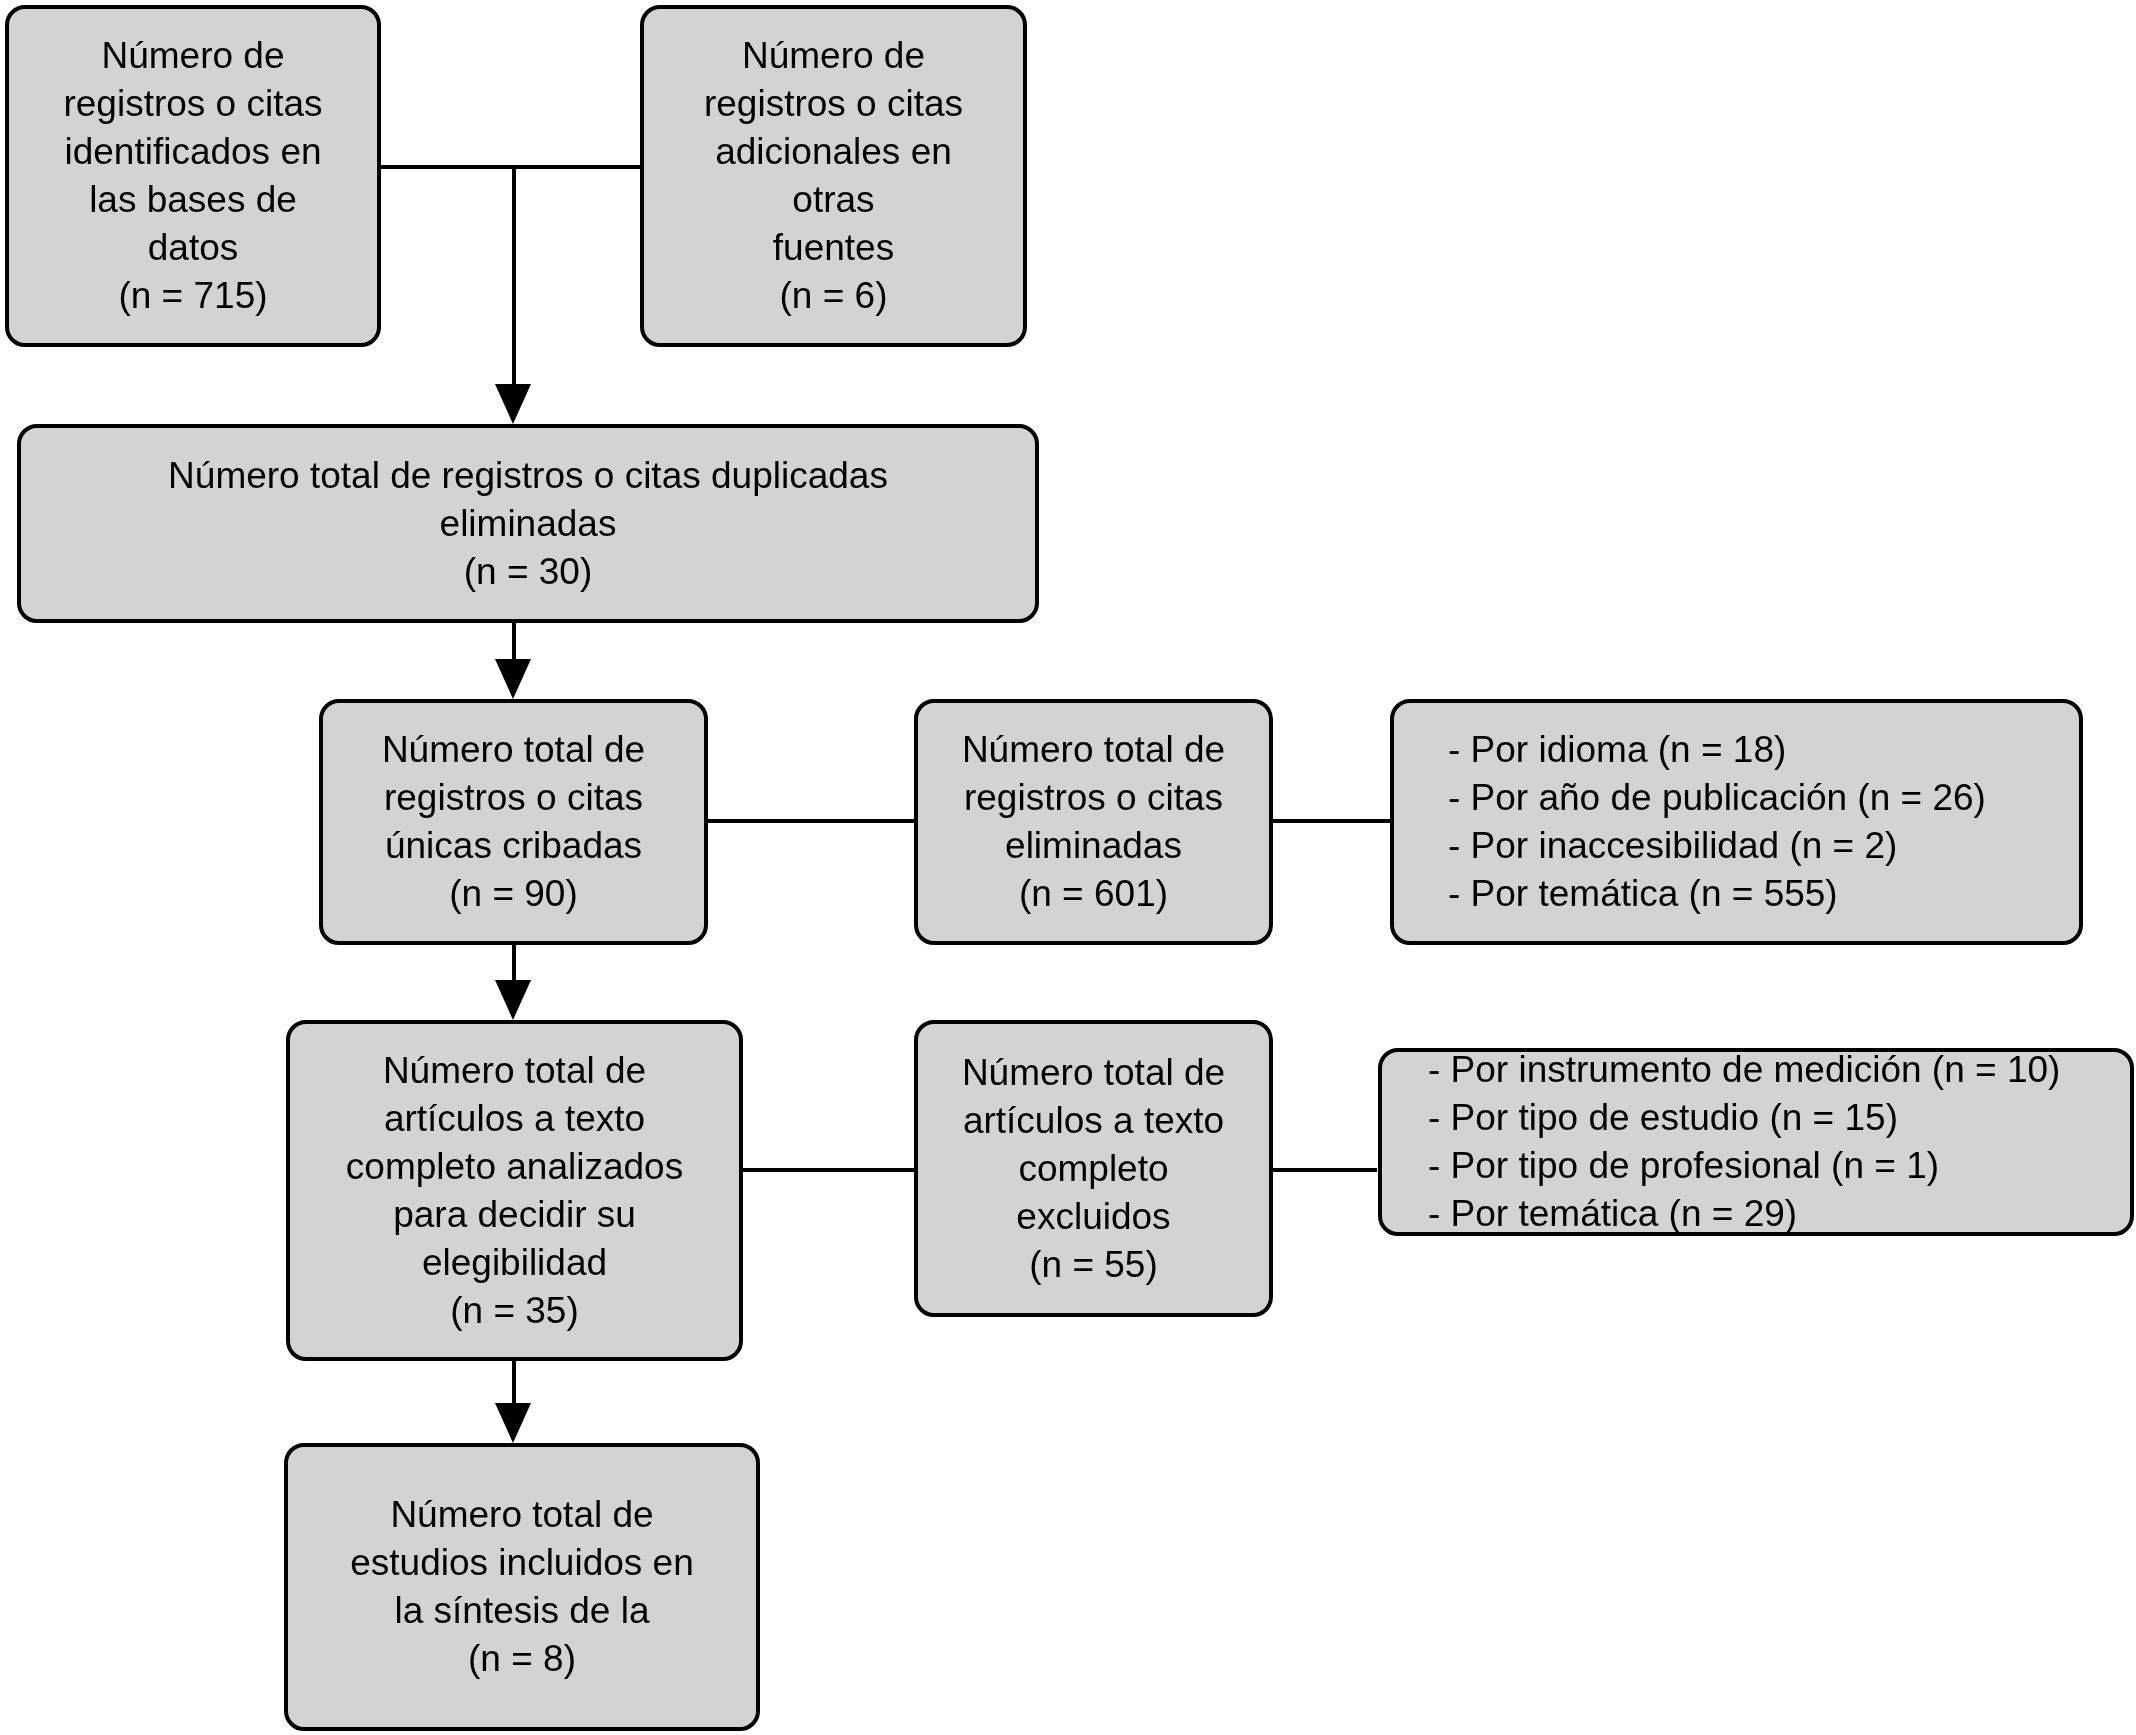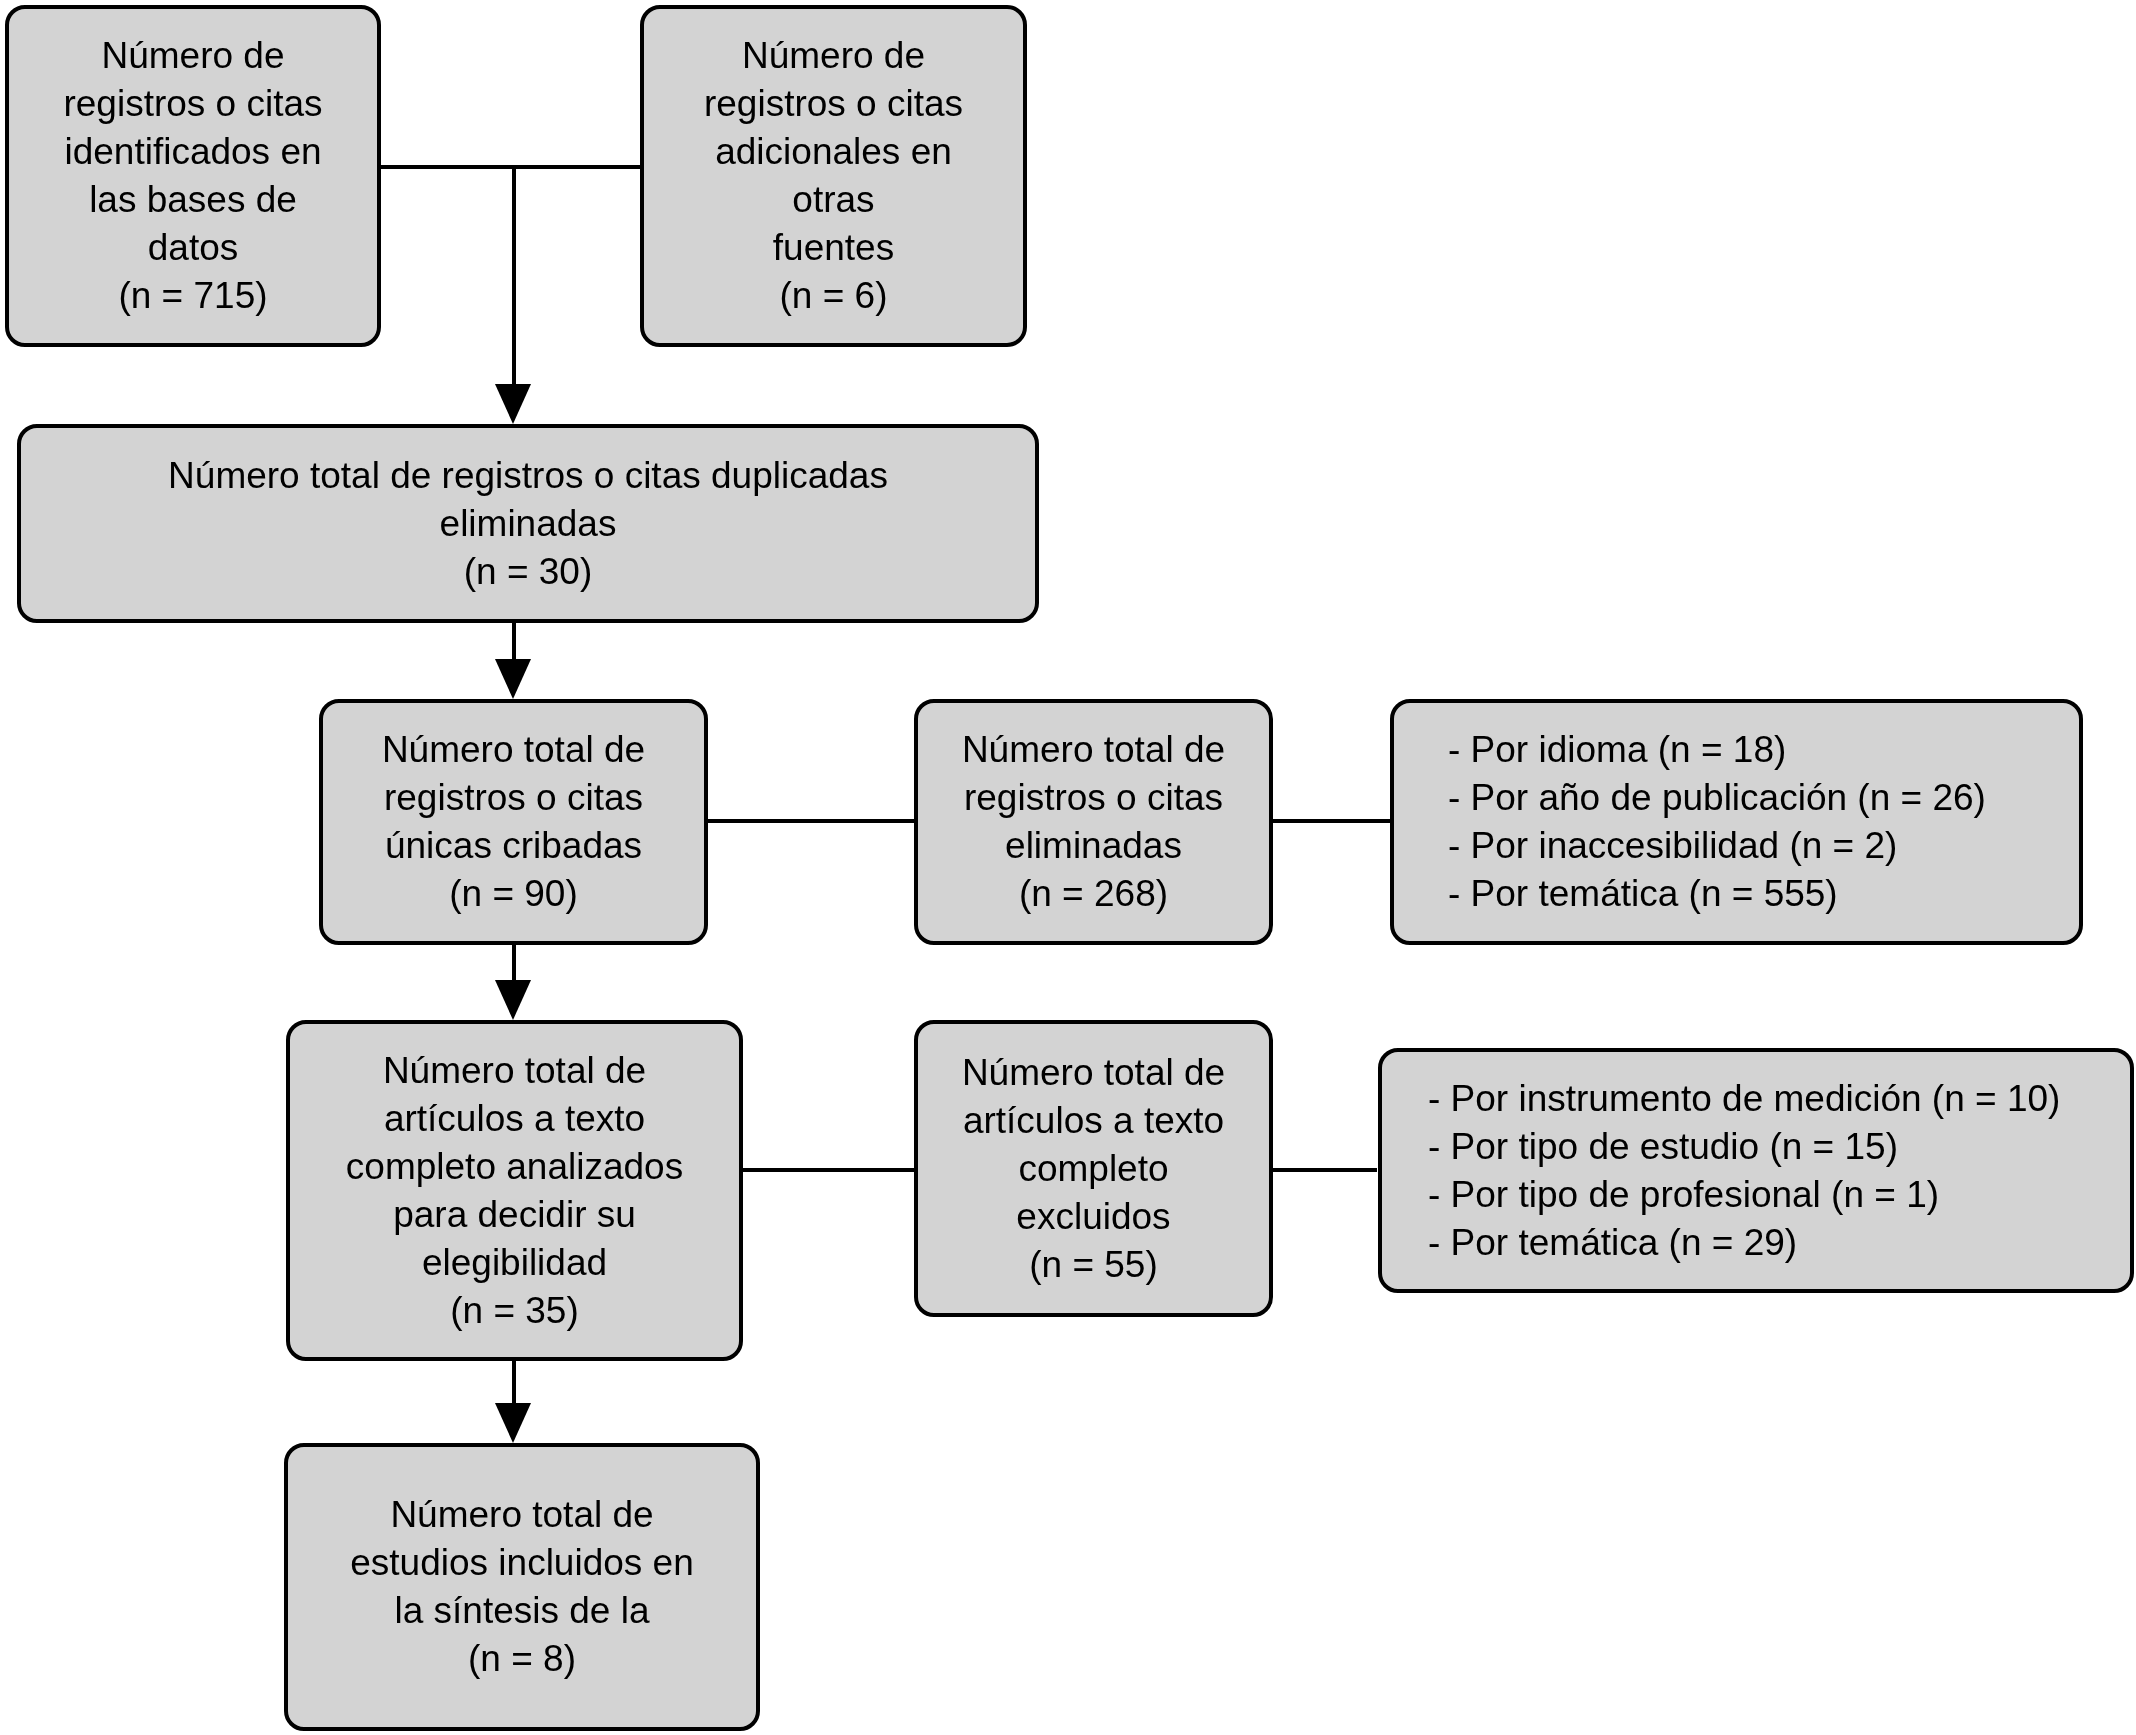--- a/index.html
+++ b/index.html
@@ -86,21 +86,21 @@
     <div class="line">únicas cribadas</div>
     <div class="line">(n = 90)</div>
   </div>
 
   <div class="hline" style="left:708px;top:819px;width:206px;height:4.2px;"></div>
 
   <div class="box" style="left:914px;top:699px;width:359px;height:246px;">
     <div class="line">Número total de</div>
     <div class="line">registros o citas</div>
     <div class="line">eliminadas</div>
-    <div class="line">(n = 268)</div>
+    <div class="line">(n = 601)</div>
   </div>
 
   <div class="hline" style="left:1273px;top:819px;width:117px;height:4.2px;"></div>
 
   <div class="box left-align" style="left:1390px;top:699px;width:693px;height:246px;padding-left:54px;">
     <div class="line">- Por idioma (n = 18)</div>
     <div class="line">- Por año de publicación (n = 26)</div>
     <div class="line">- Por inaccesibilidad (n = 2)</div>
     <div class="line">- Por temática (n = 555)</div>
   </div>
@@ -122,21 +122,21 @@
   <div class="box" style="left:914px;top:1020px;width:359px;height:297px;">
     <div class="line">Número total de</div>
     <div class="line">artículos a texto</div>
     <div class="line">completo</div>
     <div class="line">excluidos</div>
     <div class="line">(n = 55)</div>
   </div>
 
   <div class="hline" style="left:1273px;top:1168px;width:104px;height:4.2px;"></div>
 
-  <div class="box left-align" style="left:1378px;top:1048px;width:756px;height:245px;padding-left:46px;">
+  <div class="box left-align" style="left:1378px;top:1048px;width:756px;height:188px;padding-left:46px;">
     <div class="line">- Por instrumento de medición (n = 10)</div>
     <div class="line">- Por tipo de estudio (n = 15)</div>
     <div class="line">- Por tipo de profesional (n = 1)</div>
     <div class="line">- Por temática (n = 29)</div>
   </div>
 
   <div class="vline" style="left:512px;top:1361px;width:4.2px;height:43px;"></div>
   <div class="arrow-down" style="left:495px;top:1403px;"></div>
 
   <div class="box" style="left:284px;top:1443px;width:476px;height:288px;">

